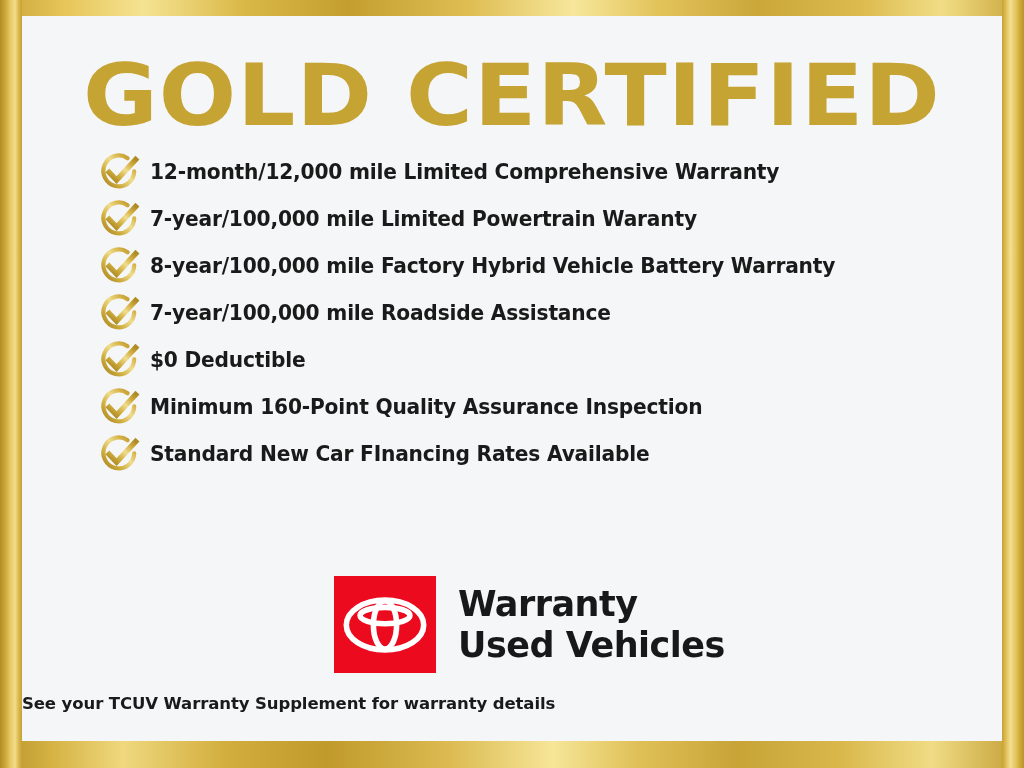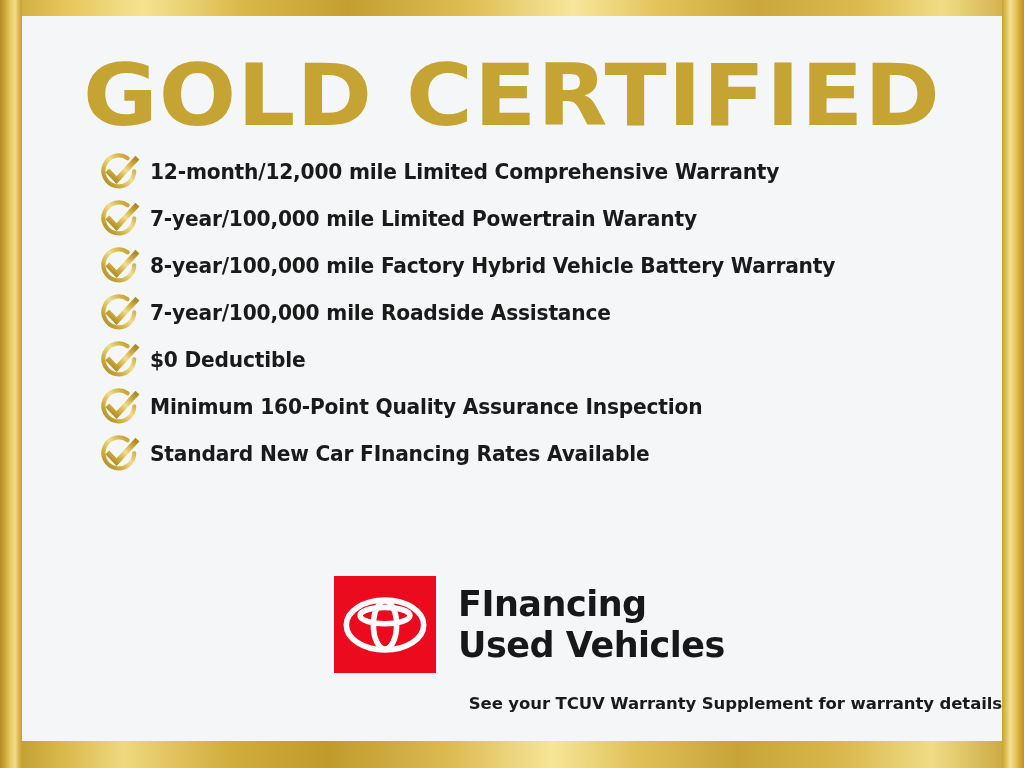--- a/index.html
+++ b/index.html
@@ -172,21 +172,21 @@
     letter-spacing: -0.5px;
   }
   .lockup-text div { white-space: nowrap; }
 
   
   .footnote {
     position: absolute;
     left: 0;
     top: 678px;
     width: 980px;
-    text-align: right;
+    text-align: left;
     font-family: "DejaVu Sans", sans-serif;
     font-weight: bold;
     font-size: 16.5px;
     color: #1a1a1a;
     letter-spacing: -0.1px;
   }
 </style>
 </head>
 <body>
 
@@ -334,21 +334,21 @@
       <div class="toyota-mark">
         <svg viewBox="0 0 100 72" width="86" height="62" aria-hidden="true">
           <g fill="none" stroke="#ffffff">
             <ellipse cx="50" cy="36" rx="45" ry="29" stroke-width="6.5"></ellipse>
             <ellipse cx="50" cy="36" rx="13.5" ry="28" stroke-width="6.5"></ellipse>
             <ellipse cx="50" cy="25" rx="29" ry="9.5" stroke-width="6.5"></ellipse>
           </g>
         </svg>
       </div>
       <div class="lockup-text">
-        <div>FInancing</div>
+        <div>Warranty</div>
         <div>Used Vehicles</div>
       </div>
     </div>
 
     <div class="footnote">See your TCUV Warranty Supplement for warranty details</div>
 
   </div>
 </div>
 
 </body></html>

